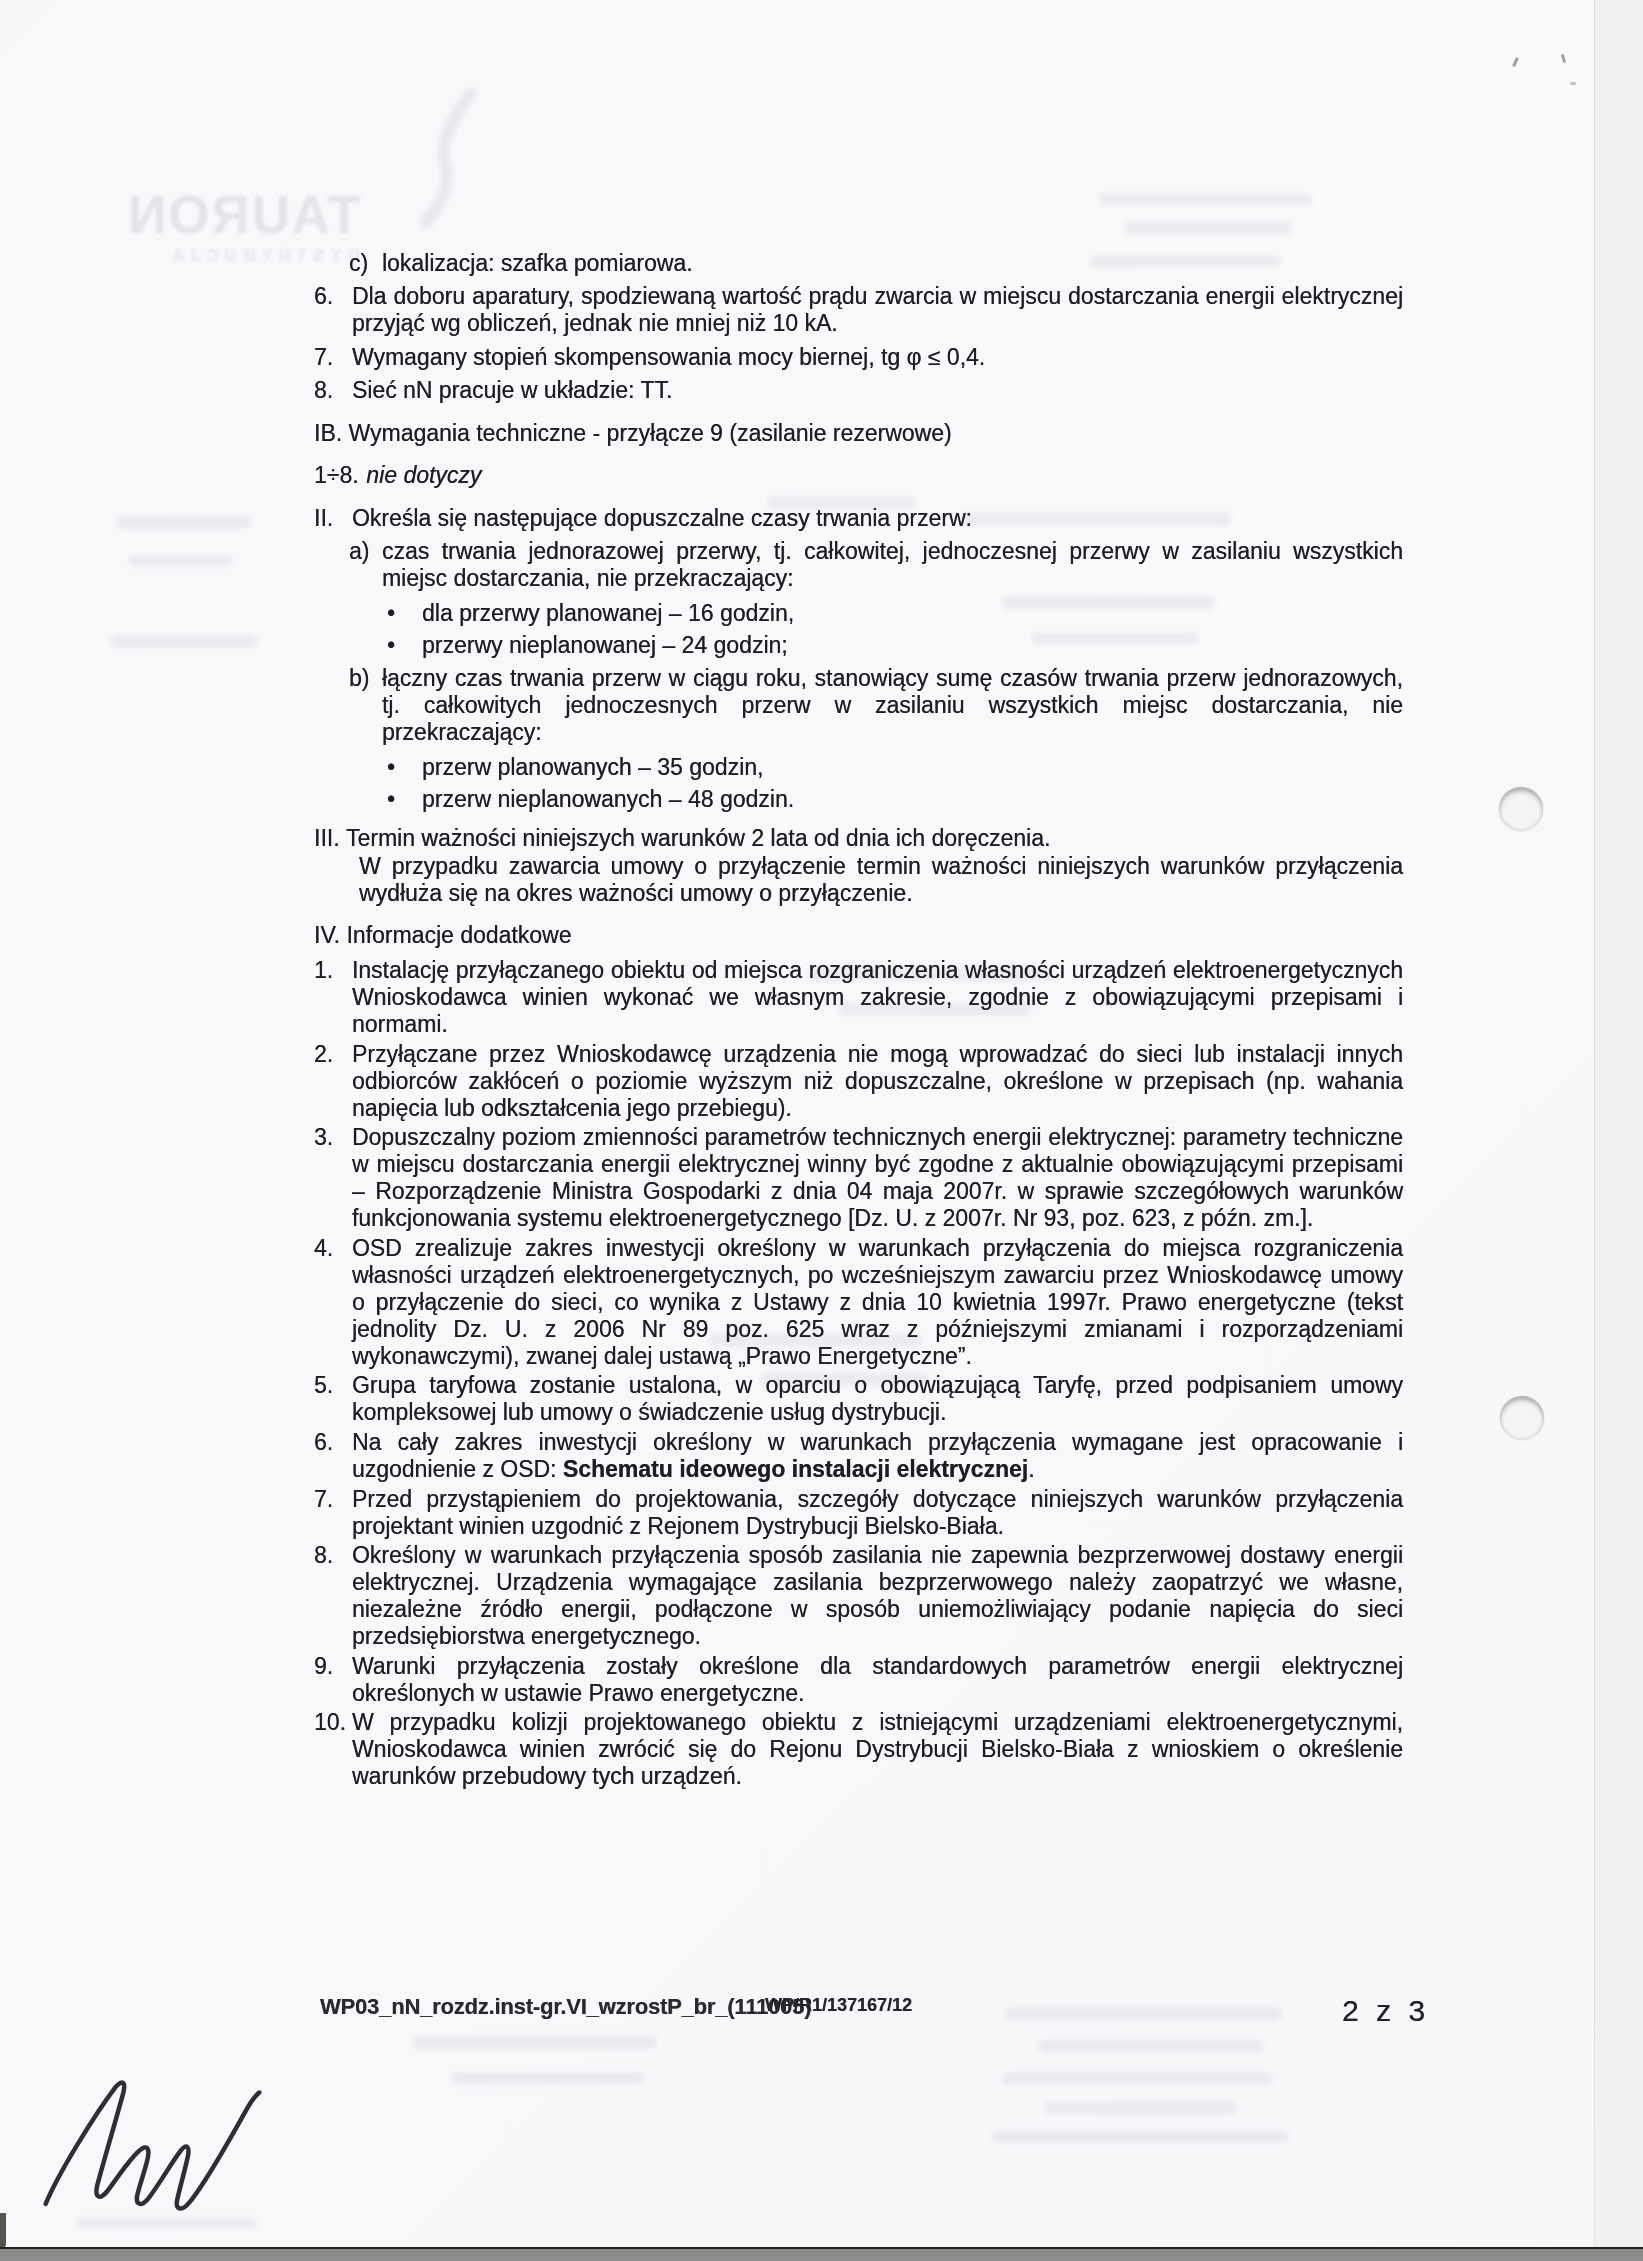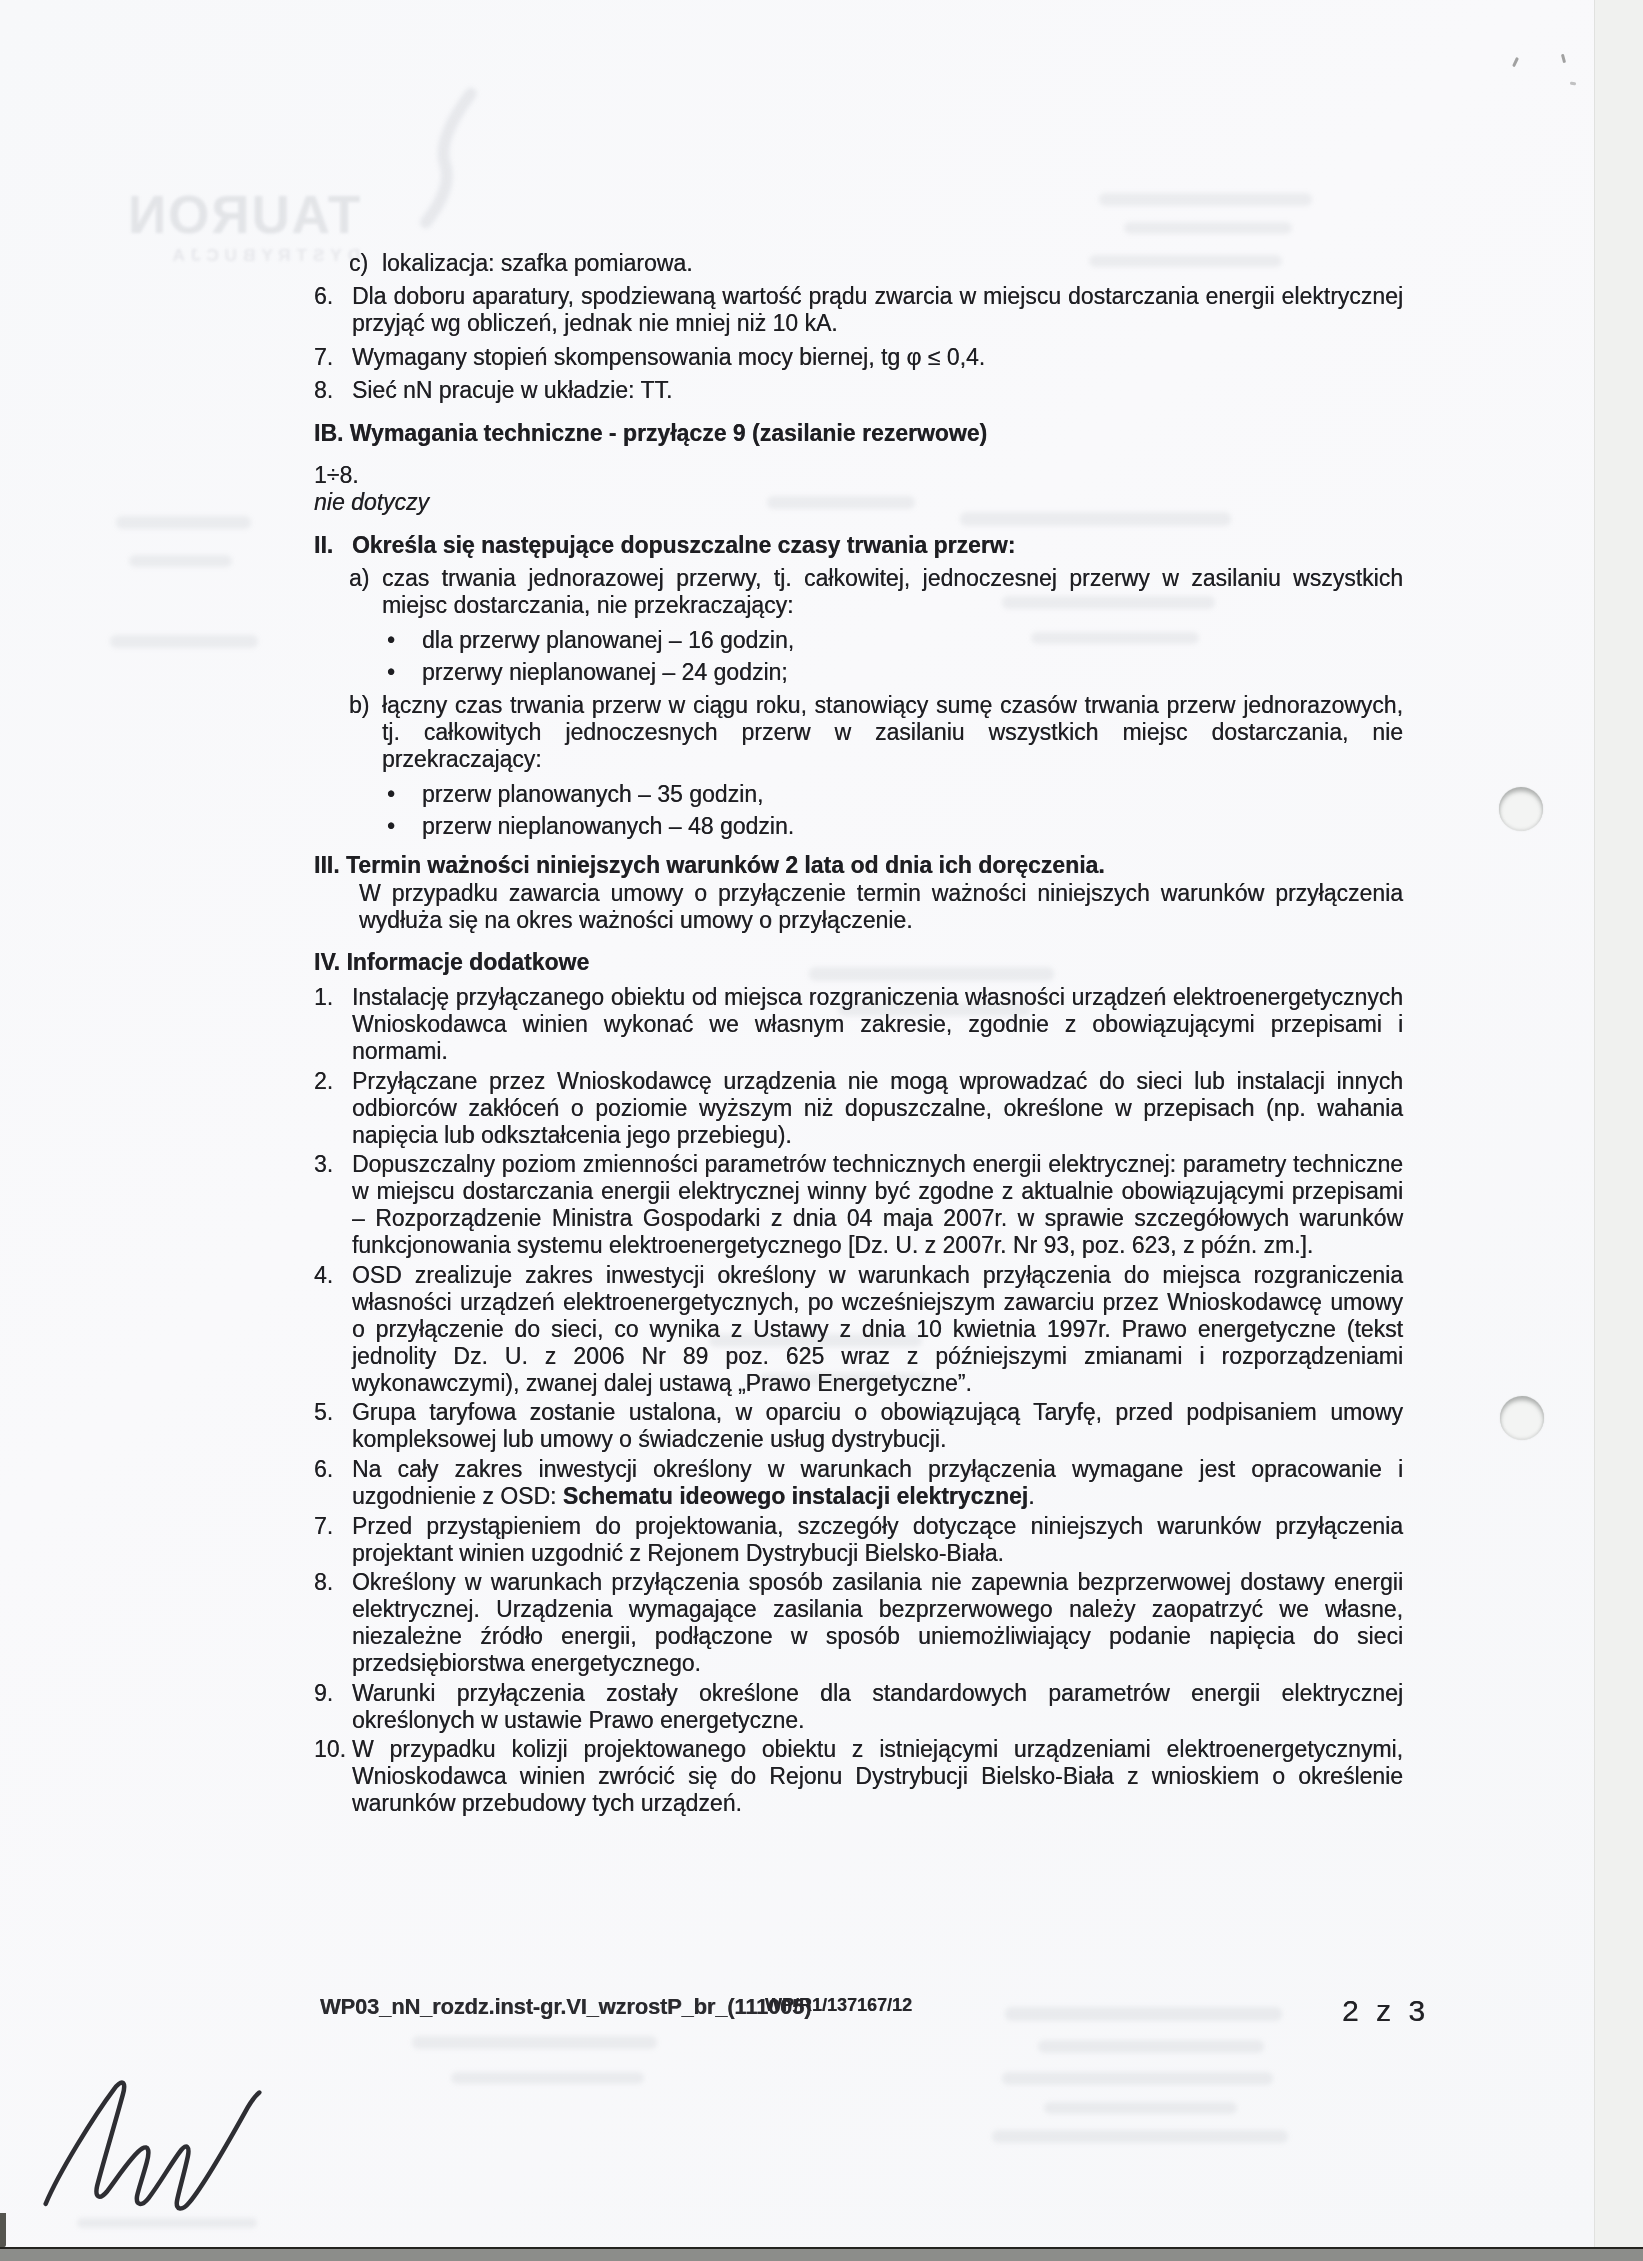--- a/index.html
+++ b/index.html
@@ -20,24 +20,24 @@
            text-shadow:0.3px 0 rgba(30,30,35,.8);}
   .li{display:flex;margin-top:2.6px;}
   .m{min-width:34px;padding-right:3.9px;flex:0 0 auto;white-space:nowrap;}
   .t{flex:1 1 auto;text-align:justify;}
   .lvl2{margin-left:35px;}
   .lvl2 .m{min-width:29px;}
   .bullets{margin-left:73px;}
   .bullet-row{display:flex;margin-top:5.2px;}
   .bullet-row:first-child{margin-top:7.7px;}
   .dot{min-width:35px;flex:0 0 auto;}
-  .hrow{display:flex;font-weight:bold;margin-top:15.5px;align-items:center;}
+  .hrow{display:flex;font-weight:normal;margin-top:15.5px;align-items:center;}
   .hrow .m{min-width:0;padding-right:6.4px;}
   .hrow.numcol .m{min-width:34px;padding-right:3.9px;}
-  .note-row{display:flex;margin-top:15.5px;flex-direction:column;}
+  .note-row{display:flex;margin-top:15.5px;}
   .note-row .m{min-width:0;padding-right:7.7px;}
   .italic{font-style:italic;}
   .iii-body{margin-left:45px;margin-top:1px;}
   .gap-items{margin-top:6.4px;}
   
   .footer-code{position:absolute;left:320px;top:1994px;font-size:22px;font-weight:bold;
                color:#2a2a2e;letter-spacing:-0.2px;text-shadow:0.3px 0 rgba(40,40,45,.7);}
   .footer-ref{position:absolute;left:765px;top:1995px;font-size:18px;font-weight:bold;
               color:#26262a;text-shadow:0.3px 0 rgba(40,40,45,.7);}
   .footer-page{position:absolute;left:1342px;top:1994px;font-size:30px;color:#222226;

